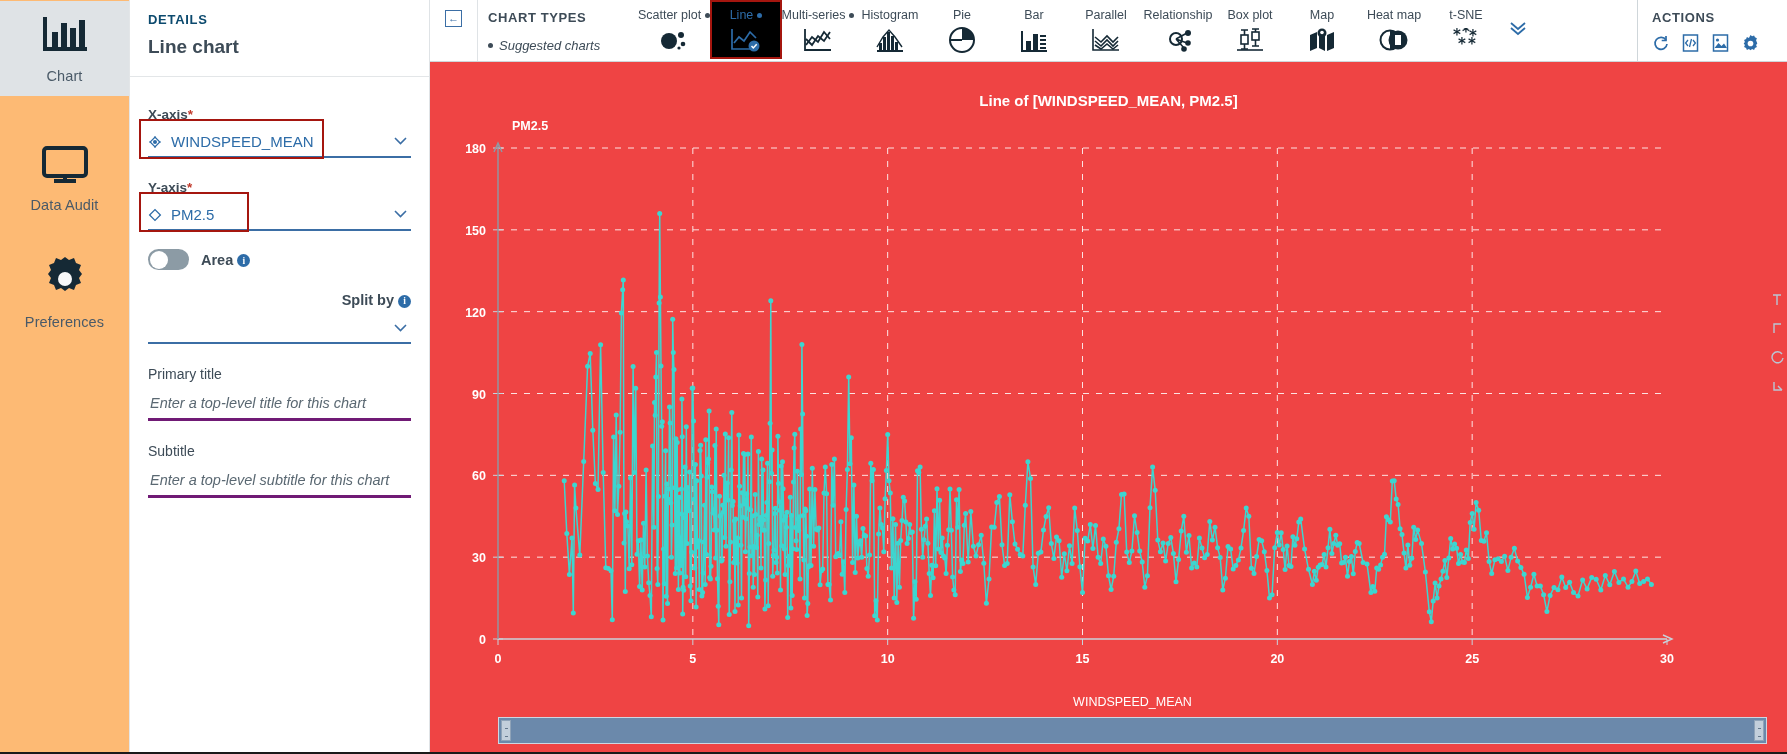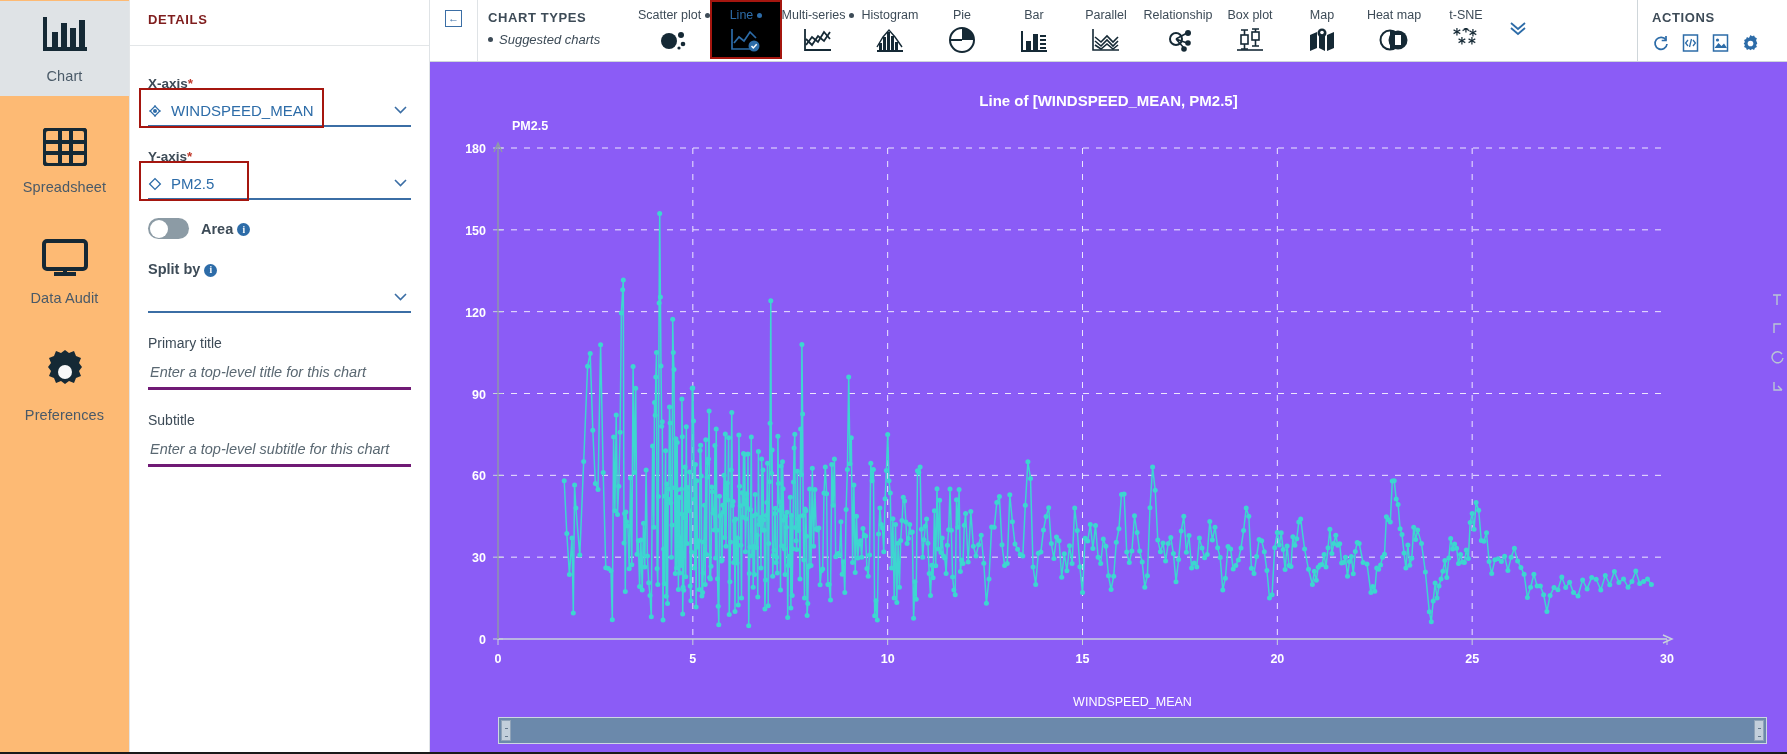--- a/index.html
+++ b/index.html
@@ -49,21 +49,21 @@
   
   .details {
     width: 300px;
     flex: 0 0 300px;
     background: #fff;
     border-right: 1px solid #dfe3e6;
     position: relative;
   }
   .details-head { padding: 12px 18px 10px 18px; }
   .details-kicker {
-    font-size: 13px; font-weight: bold; color: #7f1d1d;
+    font-size: 13px; font-weight: bold; color: #0c4a6e;
     letter-spacing: .7px;
   }
   .details-title {
     font-size: 19px; font-weight: bold; color: #3d4b57;
     margin-top: 9px;
   }
   .details-sep { height:1px; background:#e3e6e8; margin: 8px 0 0 0;}
   .details-body { padding: 14px 18px 0 18px; }
 
   .field-label {
@@ -101,21 +101,21 @@
     width:18px; height:18px; border-radius:50%; background:#fff;
   }
   .toggle-label { font-size: 14.5px; font-weight: bold; color:#3d4b57;}
   .info-i {
     display:inline-flex; align-items:center; justify-content:center;
     width: 13px; height:13px; border-radius:50%;
     background:#2d6ca8; color:#fff; font-size:9.5px; font-weight:bold;
     font-family:"Liberation Serif", serif;
     vertical-align: middle; margin-left:4px;
   }
-  .splitby-label { font-size:14.5px; font-weight:bold; color:#3d4b57; margin-top:22px;}
+  .splitby-label { font-size:14.5px; font-weight:bold; color:#3d4b57; margin-top:22px;text-align:right;}
   .empty-field {
     border-bottom: 2px solid #3b6ea5; height: 28px; position:relative;
     margin-top: 8px;
   }
   .empty-field .chev { position:absolute; right:2px; top:3px; color:#3b6ea5;}
   .text-field-label { font-size:14px; font-weight:normal; color:#3d4b57; margin-top:22px;}
   .text-field {
     border-bottom: 3px solid #701a75;
     padding: 5px 0 6px 0;
     margin-top: 7px;
@@ -147,21 +147,21 @@
     width: 17px; height:17px; border:1.5px solid #3b6ea5;
     display:flex;align-items:center;justify-content:center;
     color:#3b6ea5; font-size:11px; cursor:pointer; line-height:1;
   }
   .ct-title-cell {
     flex: 0 0 132px;
     padding: 10px 0 0 10px;
   }
   .ct-title { font-size:13px; font-weight:bold; color:#3d4b57; letter-spacing:.6px;}
   .ct-sub {
-    font-size:13px; font-style:italic; color:#3d4b57; margin-top:7px;
+    font-size:13px; font-style:italic; color:#3d4b57; margin-top:13px;
     display:flex; align-items:center; gap:6px;
   }
   .dot { width:5px;height:5px;border-radius:50%;background:#3d4b57;display:inline-block;}
   .ct-list {
     flex: 1 1 auto; display:flex; align-items:flex-start;
     gap: 0px; min-width:0; overflow:hidden;margin-left:28px;
   }
   .ct-item {
     flex: 0 0 auto;
     width: 72px;
@@ -184,21 +184,21 @@
     border-left: 1px solid #cfd6da;
     padding: 10px 0 0 14px;
   }
   .actions-title { font-size:13px; font-weight:bold; color:#3d4b57; letter-spacing:.6px;}
   .actions-icons { display:flex; align-items:center; gap:13px; margin-top:9px; color:#2d6ca8;}
   .actions-icons > span { cursor:pointer; display:flex;}
 
   
   .chartwrap {
     flex: 1 1 auto; position:relative;
-    background: #8b5cf6;
+    background: #ef4444;
     overflow:hidden;
   }
   .chart-title {
     position:absolute; left:0; right:0; top:30px;
     text-align:center; color:#fff; font-size:15px; font-weight:bold;
   }
   .chart-svg { position:absolute; left:0; top:0; }
   .slider {
     position:absolute; left: 68px; right: 20px; bottom: 8px;
     height: 27px;
@@ -245,34 +245,20 @@
           <rect x="28" y="13" width="6" height="19"></rect>
               <rect x="37" y="5" width="6" height="27"></rect>
         </g>
           </svg>
       </span>
       <span class="rail-label">Chart</span>
     </div>
 
     <div class="rail-gap"></div>
 
-    <div class="rail-item">
-      <span class="rail-icon">
-        <svg width="44" height="38" viewBox="0 0 44 38">
-            <rect x="1" y="1" width="42" height="36" rx="4" fill="none" stroke="#152935" stroke-width="4"></rect>
-        <g fill="#152935">
-              <rect x="15" y="3" width="4" height="32"></rect>
-              <rect x="26" y="3" width="4" height="32"></rect>
-        <rect x="3" y="12" width="38" height="4"></rect>
-              <rect x="3" y="23" width="38" height="4"></rect>
-            </g>
-          </svg>
-      </span>
-      <span class="rail-label">Spreadsheet</span>
-    </div>
 
     <div class="rail-gap"></div>
 
     <div class="rail-item">
       <span class="rail-icon">
         <svg width="46" height="38" viewBox="0 0 46 38">
             <rect x="2" y="2" width="42" height="28" rx="3" fill="none" stroke="#152935" stroke-width="4"></rect>
         <rect x="21" y="30" width="4" height="4" fill="#152935"></rect>
             <rect x="12" y="33" width="22" height="4" fill="#152935"></rect>
           </svg>
@@ -289,20 +275,21 @@
         <circle cx="22" cy="22" r="7" fill="#f7f8f9"></circle>
           </svg>
       </span>
       <span class="rail-label">Preferences</span>
     </div>
   </div>
 
   <div class="details">
     <div class="details-head">
       <div class="details-kicker">DETAILS</div>
+      <div class="details-title">Line chart</div>
     </div>
     <div class="details-sep"></div>
 
     <div class="details-body">
 
       <div class="field-label">
         <span>X-axis</span><span class="req">*</span>
       </div>
       <div style="position:relative;">
         <div class="field">

